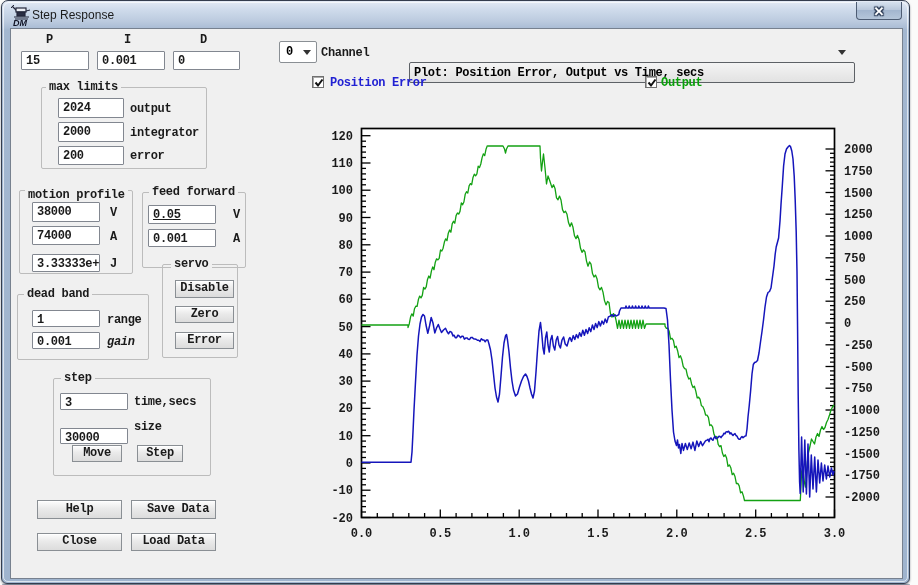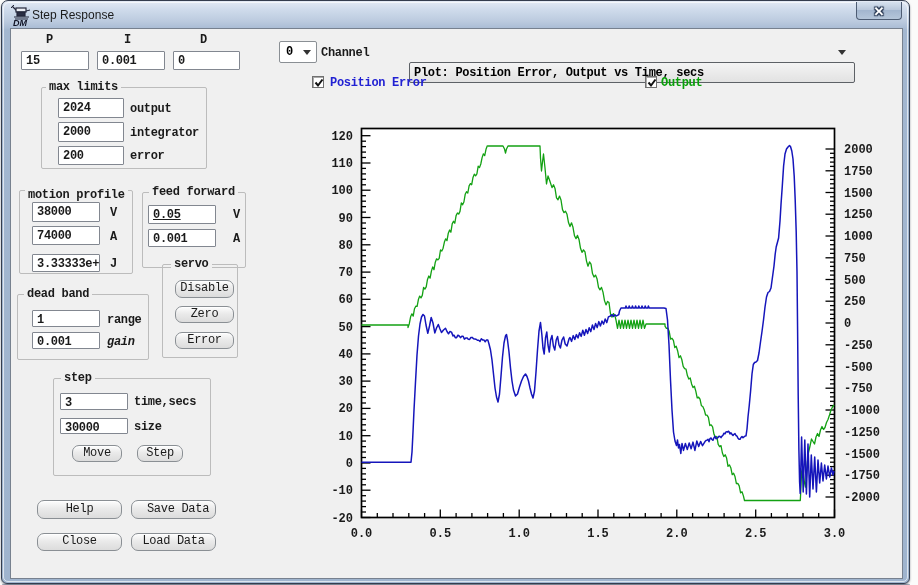--- a/index.html
+++ b/index.html
@@ -19,23 +19,23 @@
   text-align:center; font-family:"Liberation Sans",sans-serif; }
 #closebtn span { font-size:13px; font-weight:bold; color:#ffffff; line-height:17px;
   text-shadow:0 0 2px #2a3a55, 1px 1px 1px #2a3a55, -1px -1px 1px #2a3a55, 1px -1px 1px #2a3a55, -1px 1px 1px #2a3a55; }
 #client { position:absolute; left:8px; top:27px; width:893px; height:551px;
   border:1px solid #77818f; background:#f0f0f0; }
 .lbl { position:absolute; font-size:12px; font-weight:bold; color:#1a1a1a;
   letter-spacing:-0.3px; white-space:pre; }
 .entry { position:absolute; background:#fff; border:1px solid #828790;
   border-radius:1px; font-size:12px; font-weight:bold; color:#1a1a1a;
   padding:2px 0 0 4px; overflow:hidden; white-space:pre; letter-spacing:-0.3px; }
-.btn { position:absolute; border:1px solid #8a8f94; border-radius:7px;
+.btn { position:absolute; border:1px solid #8a8f94; border-radius:0;
   background:linear-gradient(#fdfdfd,#eaeaea 45%,#dcdcdc);
-  font-size:12px; font-weight:normal; color:#1a1a1a; text-align:center;
+  font-size:12px; font-weight:bold; color:#1a1a1a; text-align:center;
   letter-spacing:-0.3px; box-shadow:inset 0 1px 0 #fff; }
 .grp { position:absolute; border:1px solid #bcbcbc; border-radius:2px; }
 .glg { position:absolute; font-size:12px; font-weight:bold; color:#1a1a1a;
   background:#f0f0f0; padding:0 3px; letter-spacing:-0.3px; white-space:pre; }
 .cb { position:absolute; width:12px; height:12px; background:#fff;
   border:1px solid #707070; box-shadow:inset 1px 1px 0 #aaa; }
 .combo { position:absolute; background:#fff; border:1px solid #8a8f94;
   border-radius:2px; font-size:12px; font-weight:bold; letter-spacing:-0.3px; white-space:pre; }
 .arr { position:absolute; width:0; height:0; border-left:4px solid transparent;
   border-right:4px solid transparent; border-top:5px solid #333; }
@@ -97,21 +97,21 @@
 <div class="btn" style="left:175px;top:332px;width:59px;height:17px;line-height:14px;">Error</div>
 <div class="grp" style="left:17px;top:294px;width:132px;height:66px;"></div>
 <div class="glg" style="left:24px;top:287px;">dead band</div>
 <div class="entry" style="left:32px;top:310px;width:68px;height:17px;">1</div>
 <div class="entry" style="left:32px;top:332px;width:68px;height:17px;">0.001</div>
 <div class="lbl" style="left:107px;top:313px;">range</div>
 <div class="lbl" style="left:107px;top:335px;font-style:italic;">gain</div>
 <div class="grp" style="left:53px;top:378px;width:158px;height:98px;"></div>
 <div class="glg" style="left:61px;top:371px;">step</div>
 <div class="entry" style="left:60px;top:393px;width:68px;height:17px;">3</div>
-<div class="entry" style="left:60px;top:418px;width:68px;height:16px;">30000</div>
+<div class="entry" style="left:60px;top:428px;width:68px;height:16px;">30000</div>
 <div class="lbl" style="left:134px;top:395px;">time,secs</div>
 <div class="lbl" style="left:134px;top:420px;">size</div>
 <div class="btn" style="left:72px;top:445px;width:50px;height:17px;line-height:14px;">Move</div>
 <div class="btn" style="left:137px;top:445px;width:46px;height:17px;line-height:14px;">Step</div>
 <div class="btn" style="left:37px;top:500px;width:85px;height:19px;line-height:16px;">Help</div>
 <div class="btn" style="left:131px;top:500px;width:85px;height:19px;line-height:16px;padding-left:9px;">Save Data</div>
 <div class="btn" style="left:37px;top:533px;width:85px;height:18px;line-height:15px;">Close</div>
 <div class="btn" style="left:131px;top:533px;width:85px;height:18px;line-height:15px;">Load Data</div>
 <div class="combo" style="left:279px;top:41px;width:38px;height:22px;padding:3px 0 0 6px;">0</div>
 <div class="arr" style="left:303px;top:50px;"></div>

